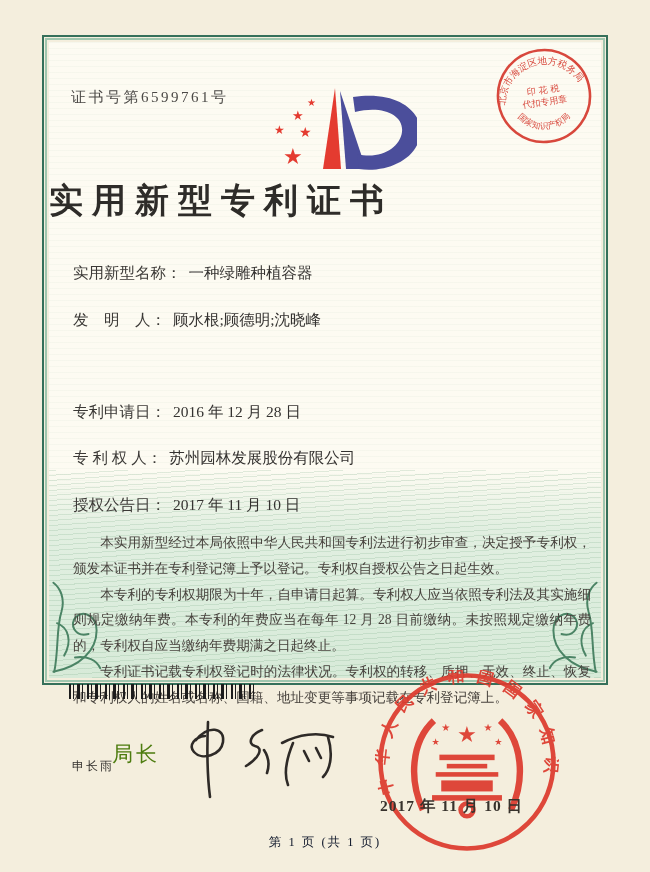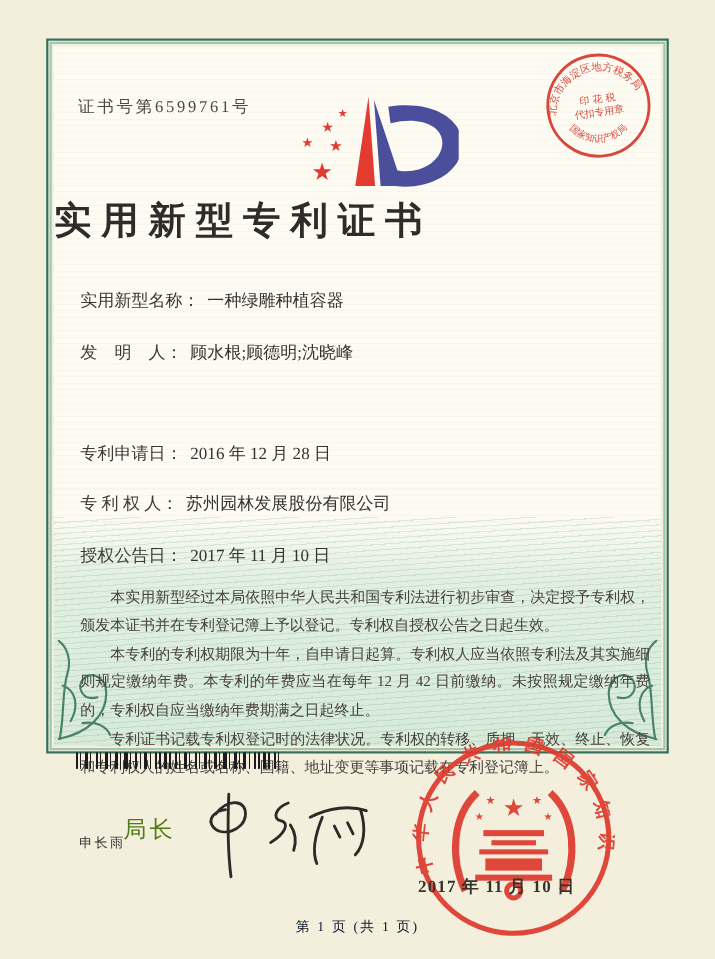--- a/index.html
+++ b/index.html
@@ -134,21 +134,21 @@
       </div>
       <div class="field-row f4">
         <span class="flabel">专 利 权 人：</span><span class="fvalue">苏州园林发展股份有限公司</span>
       </div>
       <div class="field-row f5">
         <span class="flabel">授权公告日：</span><span class="fvalue">2017 年 11 月 10 日</span>
       </div>
 
       <div class="body-text">
         <p>本实用新型经过本局依照中华人民共和国专利法进行初步审查，决定授予专利权，颁发本证书并在专利登记簿上予以登记。专利权自授权公告之日起生效。</p>
-        <p>本专利的专利权期限为十年，自申请日起算。专利权人应当依照专利法及其实施细则规定缴纳年费。本专利的年费应当在每年 12 月 42 日前缴纳。未按照规定缴纳年费的，专利权自应当缴纳年费期满之日起终止。</p>
+        <p>本专利的专利权期限为十年，自申请日起算。专利权人应当依照专利法及其实施细则规定缴纳年费。本专利的年费应当在每年 12 月 28 日前缴纳。未按照规定缴纳年费的，专利权自应当缴纳年费期满之日起终止。</p>
         <p>专利证书记载专利权登记时的法律状况。专利权的转移、质押、无效、终止、恢复和专利权人的姓名或名称、国籍、地址变更等事项记载在专利登记簿上。</p>
       </div>
 
       <div class="barcode"></div>
 
       <div class="director-title">局长</div>
       <div class="director-name">申长雨</div>
 
       <svg class="signature" viewBox="0 0 178 100">
         <g fill="none" stroke="#2e2a27" stroke-width="2.6" stroke-linecap="round">

